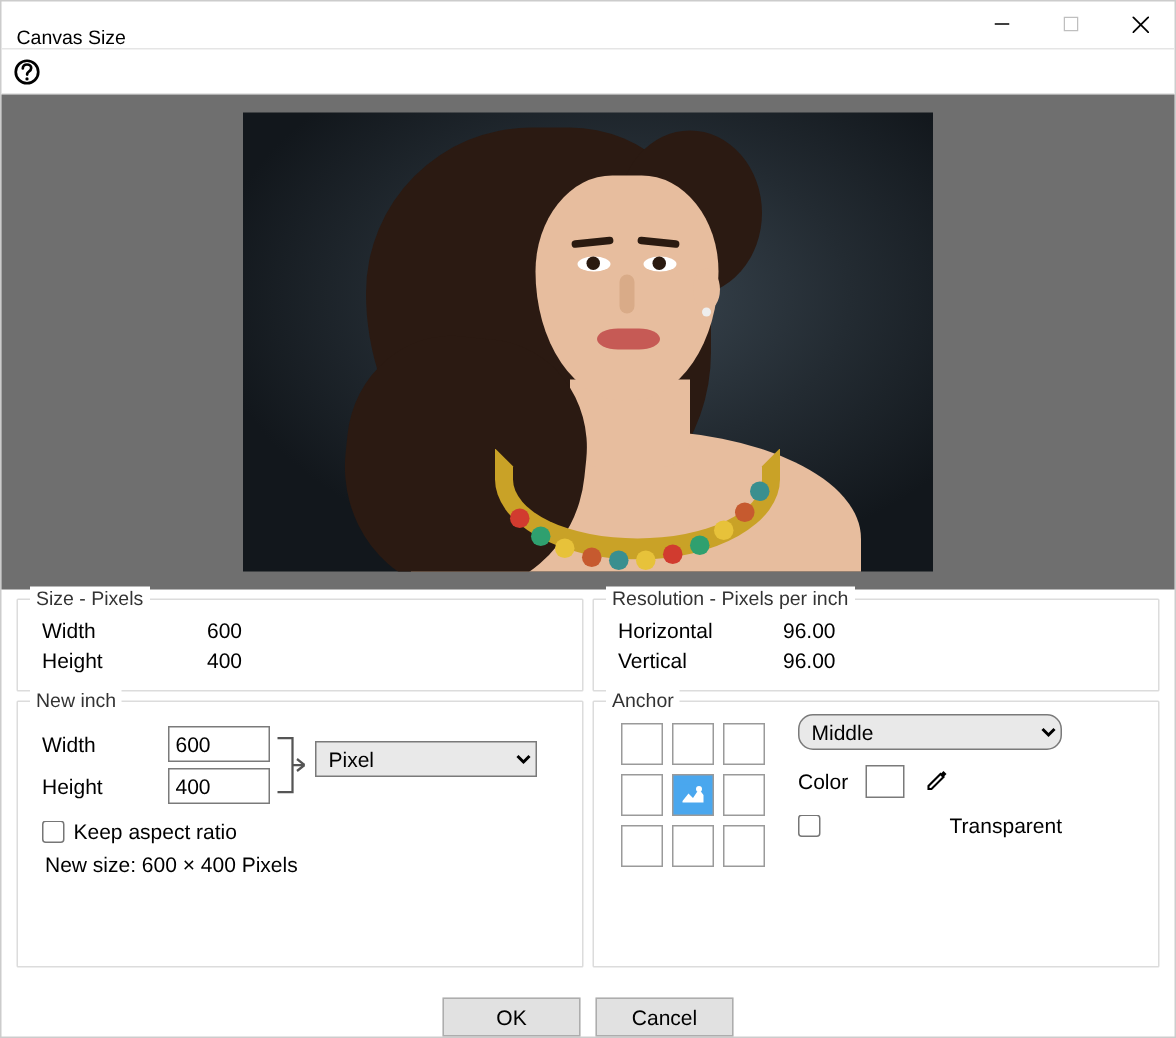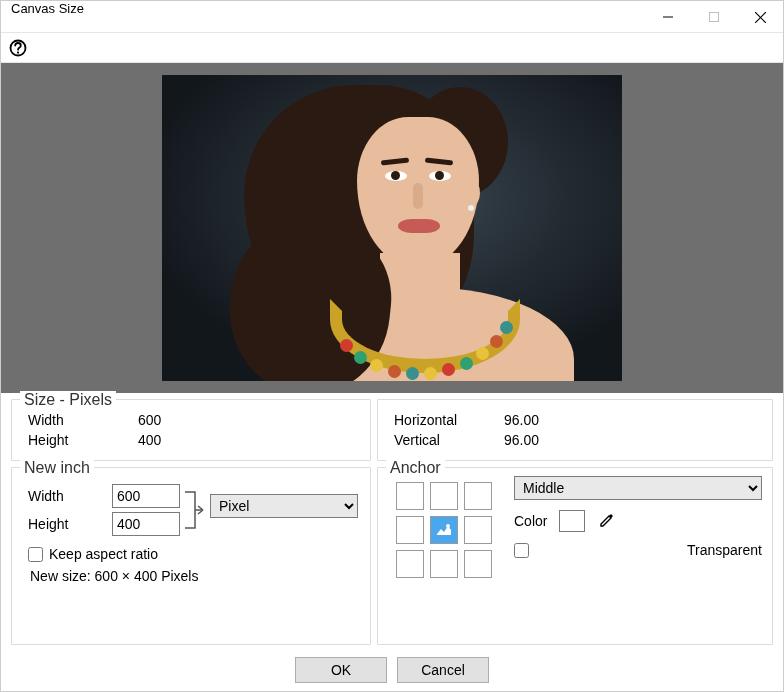--- a/index.html
+++ b/index.html
@@ -13,21 +13,21 @@
     overflow: hidden;
   }
   .window {
     width: 784px; height: 692px;
     border: 1px solid #ccc;
     background: #fff;
     display: flex; flex-direction: column;
   }
   .titlebar {
     height: 32px;
-    display: flex; align-items: flex-start;
+    display: flex; align-items: flex-end;
     padding-left: 10px;
     border-bottom: 1px solid #e5e5e5;
   }
   .titlebar .title { flex: 0 0 auto; font-size: 13px; }
   .titlebar .spacer { flex: 1; }
   .winbtn {
     width: 46px; height: 32px;
     display: flex; align-items: center; justify-content: center;
     font-size: 14px;
     color: #000;
@@ -85,21 +85,21 @@
     border-radius: 1px;
     padding: 4px 10px 8px 10px;
     background: #fff;
     position: relative;
   }
   .group > .legend {
     position: absolute;
     top: -9px; left: 8px;
     background: #fff;
     padding: 0 4px;
-    font-size: 16px;
+    font-size: 13px;
     color: #333;
   }
   .group-inner { margin-top: 8px; }
   .kv-row { display:flex; margin: 4px 0 4px 6px; }
   .kv-row .k { width: 110px; }
   .kv-row .v { }
   .nsrow { display:flex; align-items:center; margin:4px 0 4px 6px; }
   .nsrow .lbl { width:84px; }
   input.num {
     width: 68px; height:24px;
@@ -135,21 +135,21 @@
   }
   .anchor-cell.sel {
     background:#4aa7ee;
   }
   .anchor-right { margin-left: 22px; display:flex; flex-direction:column; gap:10px; }
   .color-row { display:flex; align-items:center; gap:12px; }
   .swatch { width:26px; height:22px; border:1px solid #7a7a7a; background:#fff; }
   .anchor-wrap { display:flex; align-items:flex-start; margin-top:4px; }
   .footer {
     height: 42px;
-    display:flex; align-items:center; justify-content:center; gap:10px;
+    display:flex; align-items:flex-end; justify-content:center; gap:10px;
     border-top: 0;
   }
   button.dlg {
     width: 92px; height:26px;
     background:#e1e1e1;
     border:1px solid #adadad;
     font: inherit;
   }
   svg { display:block; }
 </style>
@@ -232,20 +232,21 @@
           <div class="v">600</div>
         </div>
         <div class="kv-row">
           <div class="k">Height</div>
           <div class="v">400</div>
         </div>
       </div>
     </div>
 
     <div class="group">
+      <div class="legend">Resolution - Pixels per inch</div>
       <div class="group-inner">
         <div class="kv-row">
           <div class="k">Horizontal</div>
           <div class="v">96.00</div>
         </div>
         <div class="kv-row">
           <div class="k">Vertical</div>
           <div class="v">96.00</div>
         </div>
       </div>
@@ -298,21 +299,21 @@
               <path d="M2 11 L6 6 L9 9 L13 3 L16 7 L16 12 L2 12 Z" fill="#fff"></path>
               <circle cx="13" cy="3" r="2" fill="#fff"></circle>
             </svg>
           </div>
           <div class="anchor-cell"></div>
           <div class="anchor-cell"></div>
           <div class="anchor-cell"></div>
           <div class="anchor-cell"></div>
         </div>
         <div class="anchor-right">
-          <select class="combo" style="width:248px;">
+          <select class="combo" style="width:176px;border-radius:10px;">
             <option>Middle</option>
           </select>
           <div class="color-row">
             <span>Color</span>
             <div class="swatch"></div>
             <span>
               <svg width="18" height="18" viewBox="0 0 18 18">
                 <path d="M14 2 l2 2 -2 2 -2-2 z" fill="#000"></path>
                 <path d="M12 4 l2 2 L6 14 H4 v-2 z" fill="none" stroke="#000" stroke-width="1.4"></path>
               </svg>

